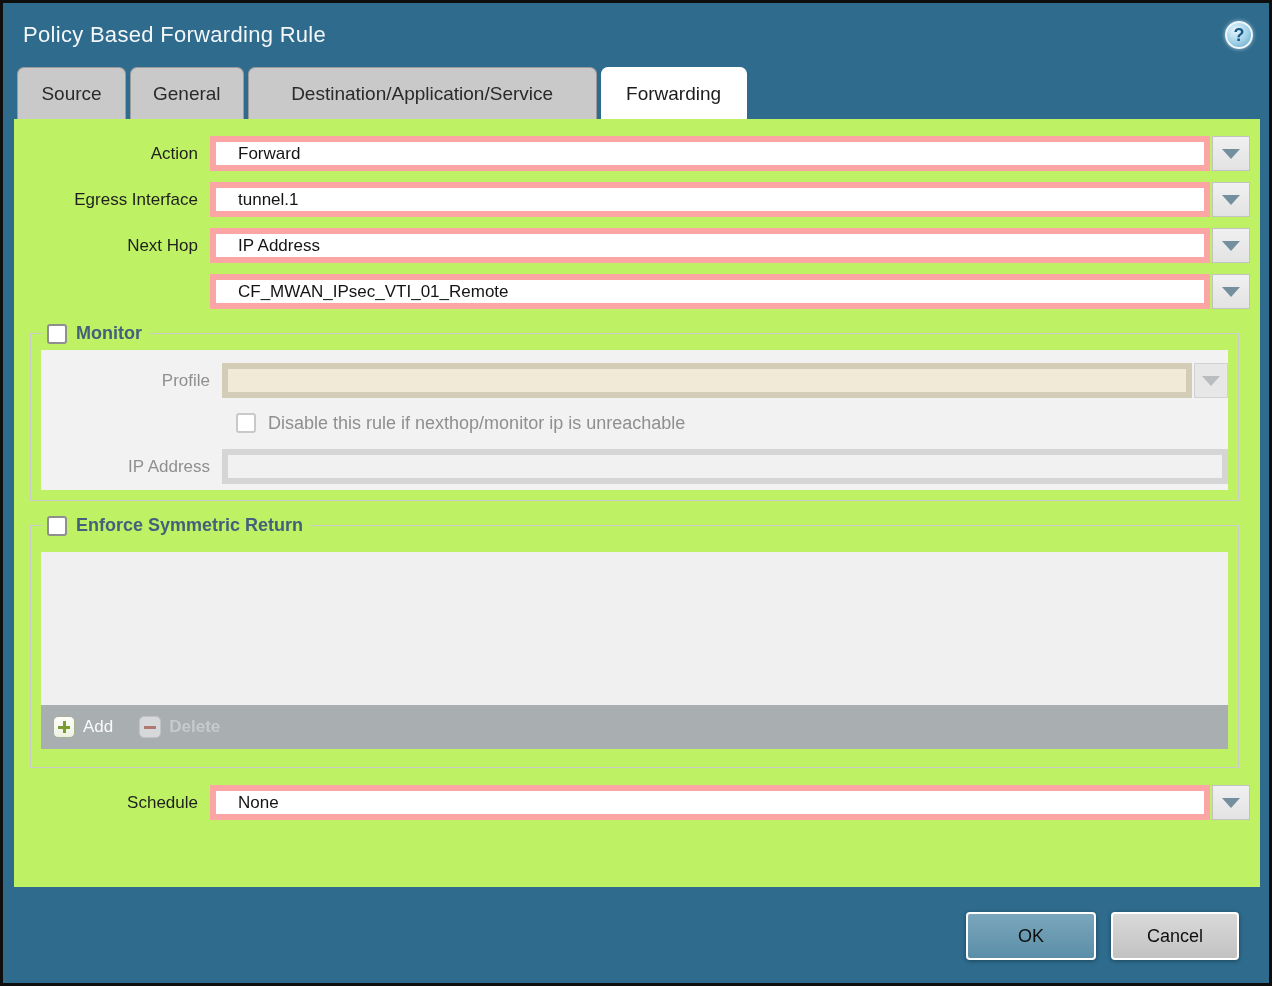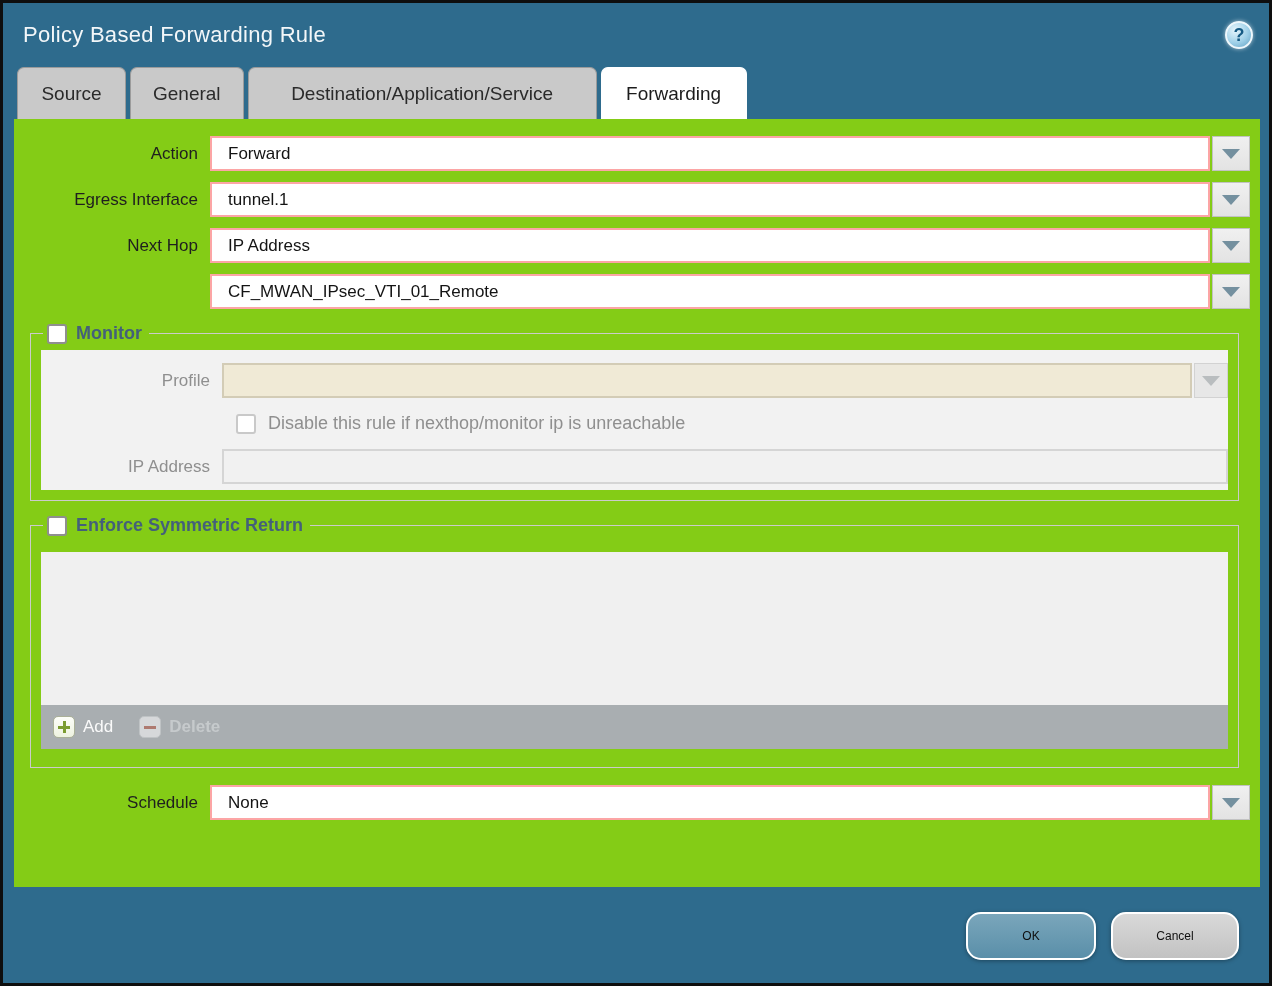--- a/index.html
+++ b/index.html
@@ -34,30 +34,30 @@
     font-size:19px; color:#2a2a2a; cursor:pointer; padding:0 22px;
   }
   .tab-general { min-width:113px; }
   .tab-source { min-width:109px; }
   .tab-dest { min-width:349px; }
   .tab-forwarding { min-width:146px; }
   .tab.active { background:#ffffff; border-color:#ffffff; color:#1c1c1c; }
 
   
   .panel {
-    margin:0 9px 12px 11px; background:#84cc16; height:768px;
+    margin:0 9px 12px 11px; background:#bef264; height:768px;
     padding-top:17px; position:relative;
   }
 
   .row { display:flex; align-items:center; margin:0 10px 11px 0; }
   .lbl { width:196px; flex-shrink:0; text-align:right; padding-right:12px; font-size:17px; color:#1f1f1f; }
   .field { flex:1; display:flex; align-items:stretch; }
   .inp {
-    flex:1; height:35px; border:2px solid #fca5a5; background:#fff;
-    font-size:17px; padding:0 16px; color:#141414; font-family:inherit;
+    flex:1; height:35px; border:6px solid #fca5a5; background:#fff;
+    font-size:17px; padding:0 22px; color:#141414; font-family:inherit;
     outline:none;
   }
   .dd {
     width:38px; height:35px; margin-left:2px;
     background:linear-gradient(#f0f0f0,#e3e3e3); border:1px solid #c2c2c2;
     display:flex; align-items:center; justify-content:center; cursor:pointer;
   }
   .tri { width:0; height:0; border-left:9px solid transparent; border-right:9px solid transparent; border-top:10px solid #74909f; }
   .dd.disabled { background:#e7e7e7; border-color:#d2d2d2; cursor:default; }
   .dd.disabled .tri { border-top-color:#b9bdbf; }
@@ -75,21 +75,21 @@
   }
   .checkbox.disabled { border-color:#c9c9c9; cursor:default; }
 
   
   .monitor-box { background:#f2f2f2; padding:13px 0 6px 0; }
   .monitor-box .row { margin:0 0 15px 0; }
   .monitor-box .lbl { width:181px; color:#8f8f8f; }
   .inp.cream { background:#f0ead6; border-color:#d3ccb6; }
   .inp.off { background:#f1f1f1; border-color:#d5d5d5; }
   .monitor-box .dd { width:34px; }
-  .cb-row { display:flex; align-items:flex-end; gap:12px; margin:0 0 15px 195px; }
+  .cb-row { display:flex; align-items:flex-start; gap:12px; margin:0 0 15px 195px; }
   .cb-label { font-size:18px; color:#8f8f8f; }
 
   
   .nh-table { margin:10px 0 8px 0; }
   .nh-head {
     background:#b3b9bd; border-top:1px solid #999fa3;
     height:44px; display:flex; align-items:center;
     padding-left:16px; color:#f0f0f0; font-size:17px;
   }
   .nh-body { background:#f0f0f0; height:153px; }
@@ -107,22 +107,22 @@
   .del-icon { background:#d6d8da; border:1px solid #bfc3c5; }
   .del-icon::before { content:""; position:absolute; background:#ae7a70; left:4px; top:8.5px; width:12px; height:3px; }
   .add-label { color:#fafafa; font-size:17px; }
   .del-label { color:#c6cacc; font-size:17px;font-weight:bold; }
 
   .schedule-row { margin-top:17px;border-radius:6px; }
 
   
   .footer { position:absolute; right:30px; bottom:23px; display:flex; gap:15px; }
   .btn {
-    height:48px; border-radius:15px; border:2px solid #ffffff;
-    font-size:12px; color:#0f0f0f; font-family:inherit; cursor:pointer;
+    height:48px; border-radius:4px; border:2px solid #ffffff;
+    font-size:18px; color:#0f0f0f; font-family:inherit; cursor:pointer;
     box-shadow:0 1px 4px rgba(0,0,0,.35);
   }
   .btn-ok { width:130px; background:linear-gradient(#7aa6bb,#5a8fa9); }
   .btn-cancel { width:128px; background:linear-gradient(#d9d9d9,#c2c2c2); }
 </style>
 </head>
 <body>
 
 <div class="title-bar">
   <div class="title">Policy Based Forwarding Rule</div>

